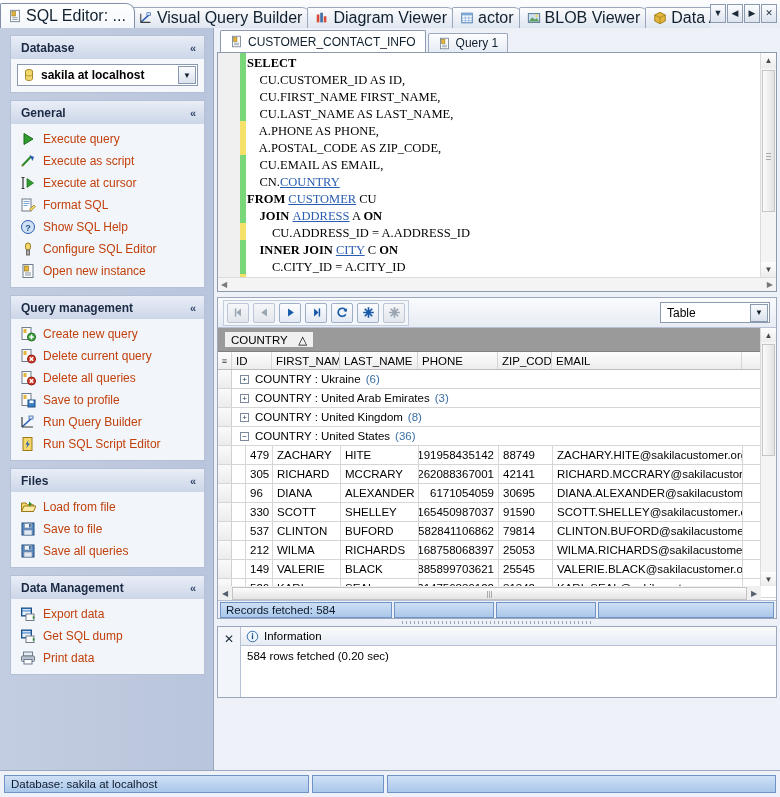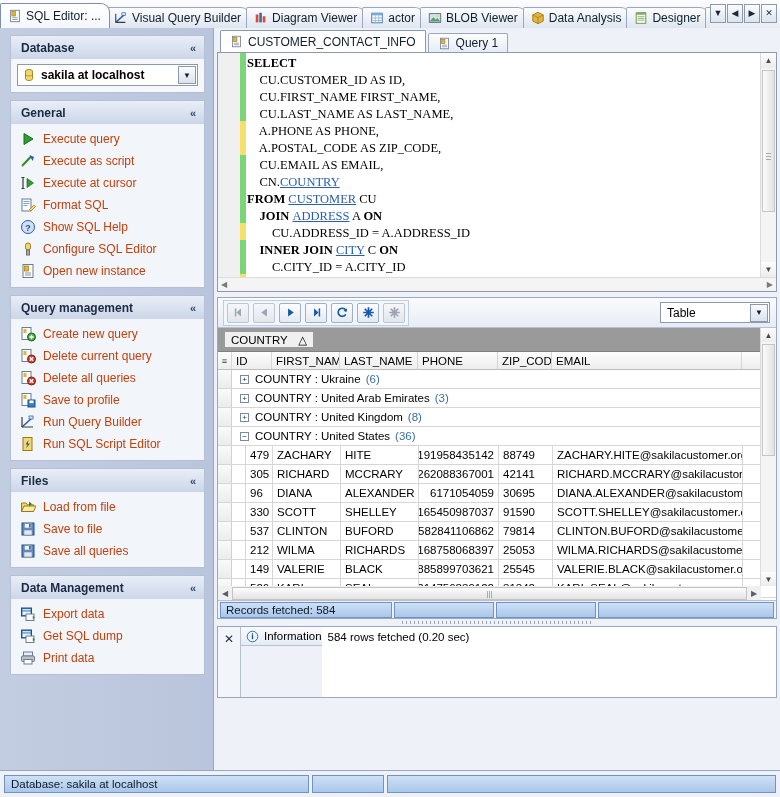--- a/index.html
+++ b/index.html
@@ -18,21 +18,21 @@
     border-bottom:1px solid #9aa7bd;
     display:flex;align-items:flex-end;
   }
   .tabstrip{display:flex;align-items:flex-end;height:28px;overflow:hidden;flex:1;}
   .mtab{
     position:relative;height:21px;display:flex;align-items:center;gap:4px;
     padding:0 8px 0 7px;margin-right:-4px;
     background:linear-gradient(#fcfcfd,#dfe6f0);
     border:1px solid #9aa7bd;border-bottom:none;
     border-radius:2px 9px 0 0;
-    color:#11202e;white-space:nowrap;font-size:12px;
+    color:#11202e;white-space:nowrap;font-size:16px;
     box-sizing:border-box;
   }
   .mtab.active{
     height:25px;background:linear-gradient(#ffffff,#f4f7fb);
     border-color:#7f8fa8;z-index:6;font-weight:normal;
   }
   .mtab .ic{width:14px;height:14px;flex:none;display:block;}
   .navbtns{display:flex;align-items:center;height:28px;padding:0 3px 1px 0;gap:1px;}
   .navbtn{
     width:16px;height:19px;border:1px solid #8c9ab0;background:linear-gradient(#fbfcfe,#dde4ee);
@@ -195,21 +195,21 @@
   .rs-cell{
     height:16px;background:linear-gradient(#cfe0f5,#a9c7ea);border:1px solid #6f93c4;
     display:flex;align-items:center;padding:0 5px;font-size:11.5px;color:#0b1a2b;box-sizing:border-box;
   }
   .splitter{height:7px;display:flex;align-items:center;justify-content:center;}
   .splitter i{display:block;width:190px;height:3px;
     background:repeating-linear-gradient(90deg,#9aa6b8 0 1px,transparent 1px 4px);}
   .infopanel{background:#eef1f7;border:1px solid #9aa7bd;display:flex;height:72px;box-sizing:border-box;}
   .info-close{width:22px;display:flex;align-items:flex-start;justify-content:center;padding-top:5px;
     border-right:1px solid #b7c1d3;font-size:12px;color:#20303f;background:#f2f5fa;}
-  .info-main{flex:1;display:flex;flex-direction:row;}
+  .info-main{flex:1;display:flex;flex-direction:column;}
   .info-head{height:19px;display:flex;align-items:center;gap:5px;padding-left:5px;
     background:linear-gradient(#fafbfd,#e6ebf3);border-bottom:1px solid #b7c1d3;font-size:11.5px;box-sizing:border-box;}
   .info-body{flex:1;background:#fff;padding:4px 6px;font-size:11.5px;}
   
   #statusbar{
     position:absolute;left:0;bottom:0;width:780px;height:27px;
     background:#eef1f7;border-top:1px solid #9aa7bd;
     display:flex;align-items:center;gap:3px;padding:0 4px;box-sizing:border-box;
   }
   .sb-cell{

